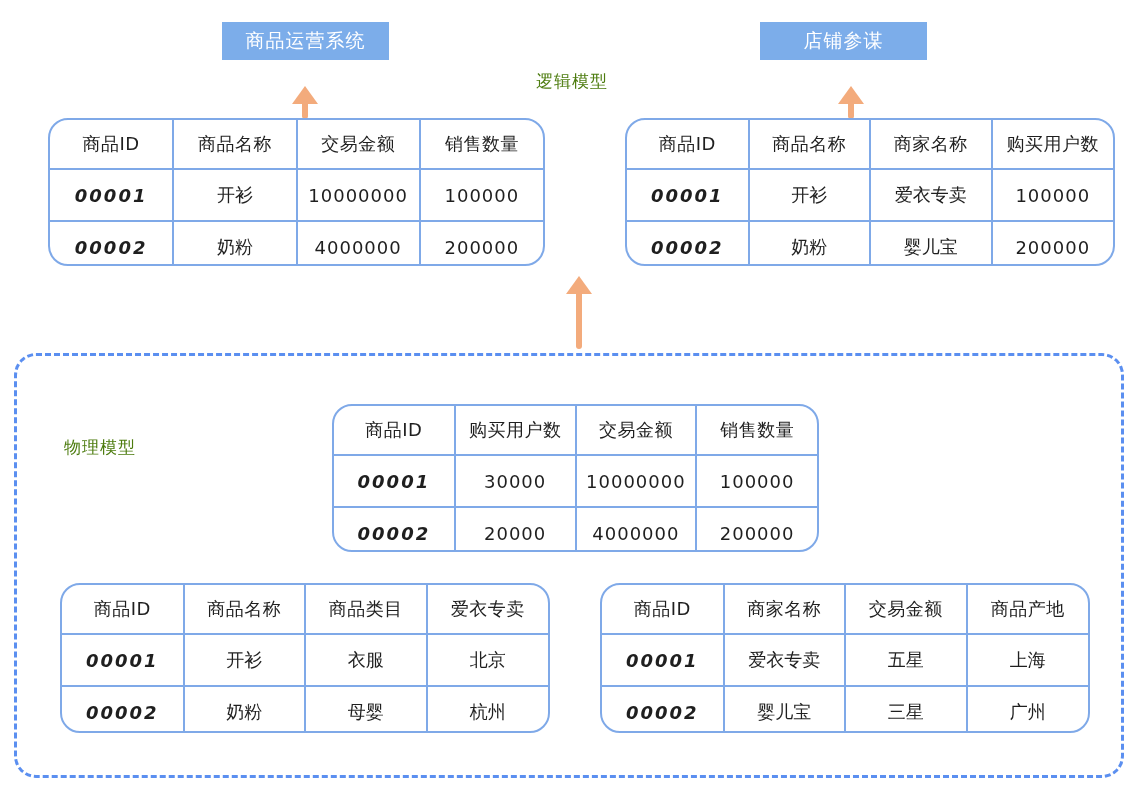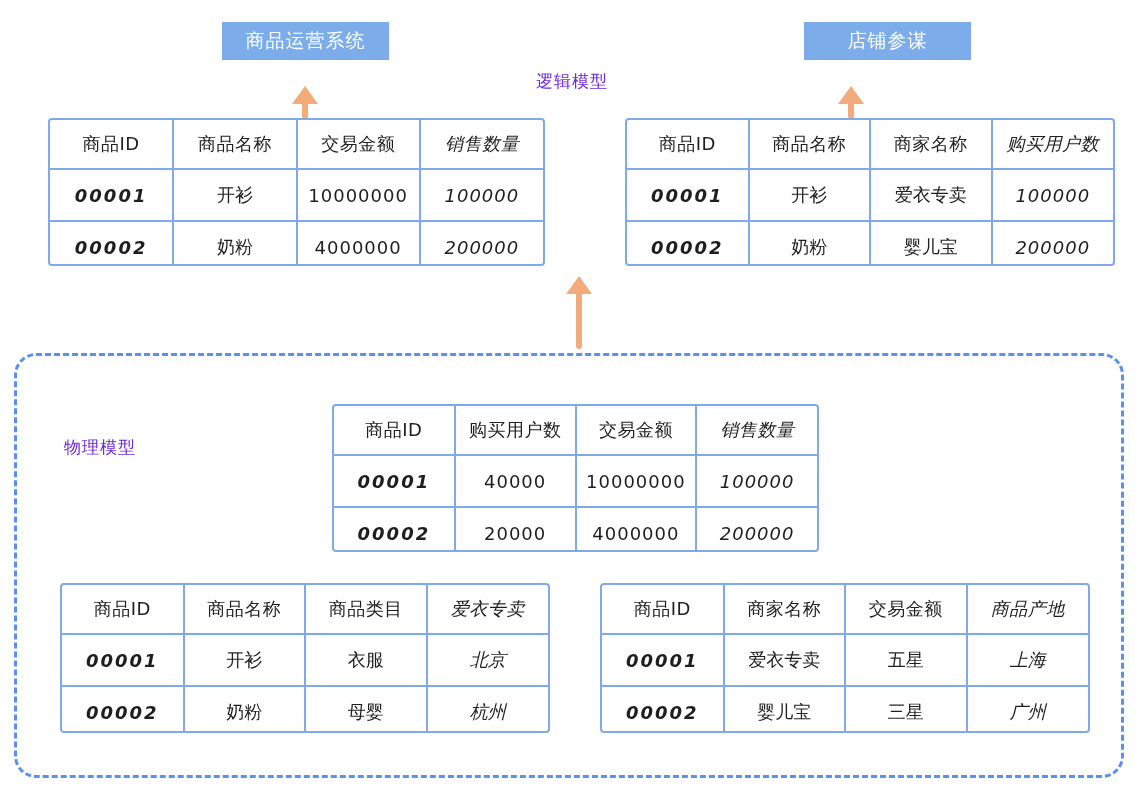--- a/index.html
+++ b/index.html
@@ -23,21 +23,21 @@
     font-size: 19px;
     letter-spacing: 1px;
     display: flex;
     align-items: center;
     justify-content: center;
     height: 38px;
     box-sizing: border-box;
     text-align: center;
   }
   #pill-left  { left: 222px; top: 22px; width: 167px; }
-  #pill-right { left: 804px; top: 22px; width: 167px; }
+  #pill-right { left: 760px; top: 22px; width: 167px; }
 
   
   .arrow {
     position: absolute;
     width: 26px;
   }
   .arrow .shaft {
     position: absolute;
     left: 10px;
     width: 6px;
@@ -57,21 +57,21 @@
   #arrow-left  .shaft { top: 15px; height: 18px; }
   #arrow-right { left: 838px; top: 86px;  height: 30px; }
   #arrow-right .shaft { top: 15px; height: 18px; }
   #arrow-mid   { left: 566px; top: 276px; height: 72px; }
   #arrow-mid   .shaft { top: 15px; height: 58px; }
 
   
   .caption {
     position: absolute;
     font-size: 17px;
-    color: #6d28d9;
+    color: #4d7c0f;
     letter-spacing: 1px;
     white-space: nowrap;
   }
   #cap-logical  { left: 536px; top: 70px; }
   #cap-physical { left: 64px;  top: 436px; }
 
   
   #physical-box {
     position: absolute;
     left: 14px;
@@ -80,41 +80,41 @@
     height: 425px;
     border: 3px dashed #5b8ff0;
     border-radius: 22px;
     box-sizing: border-box;
   }
 
   
   .tbl {
     position: absolute;
     border: 2px solid #7fa9e8;
-    border-radius: 4px;
+    border-radius: 20px;
     box-sizing: border-box;
     background: #ffffff;
     overflow: hidden;
   }
   .tbl table {
     border-collapse: collapse;
     width: 100%;
     height: 100%;
     table-layout: fixed;
   }
   .tbl td, .tbl th {
     border-right: 2px solid #7fa9e8;
     border-bottom: 2px solid #7fa9e8;
     text-align: center;
     vertical-align: middle;
     padding: 0 2px;
     font-weight: normal;
   }
   .tbl tr:last-child td { border-bottom: none; }
-  .tbl td:last-child, .tbl th:last-child { border-right: none; font-style: italic; }
+  .tbl td:last-child, .tbl th:last-child { border-right: none; }
   .tbl th {
     height: 48px;
     font-size: 18px;
     color: #1f1f1f;
     letter-spacing: 0.5px;
   }
   .tbl td {
     height: 50px;
     font-size: 18px;
     color: #1f1f1f;
@@ -224,21 +224,21 @@
       <tr>
         <th>商品ID</th>
         <th>购买用户数</th>
         <th>交易金额</th>
         <th>销售数量</th>
       </tr>
     </thead>
     <tbody>
       <tr>
         <td class="idcell">00001</td>
-        <td class="numcell">40000</td>
+        <td class="numcell">30000</td>
         <td class="numcell">10000000</td>
         <td class="numcell">100000</td>
       </tr>
       <tr>
         <td class="idcell">00002</td>
         <td class="numcell">20000</td>
         <td class="numcell">4000000</td>
         <td class="numcell">200000</td>
       </tr>
     </tbody>

